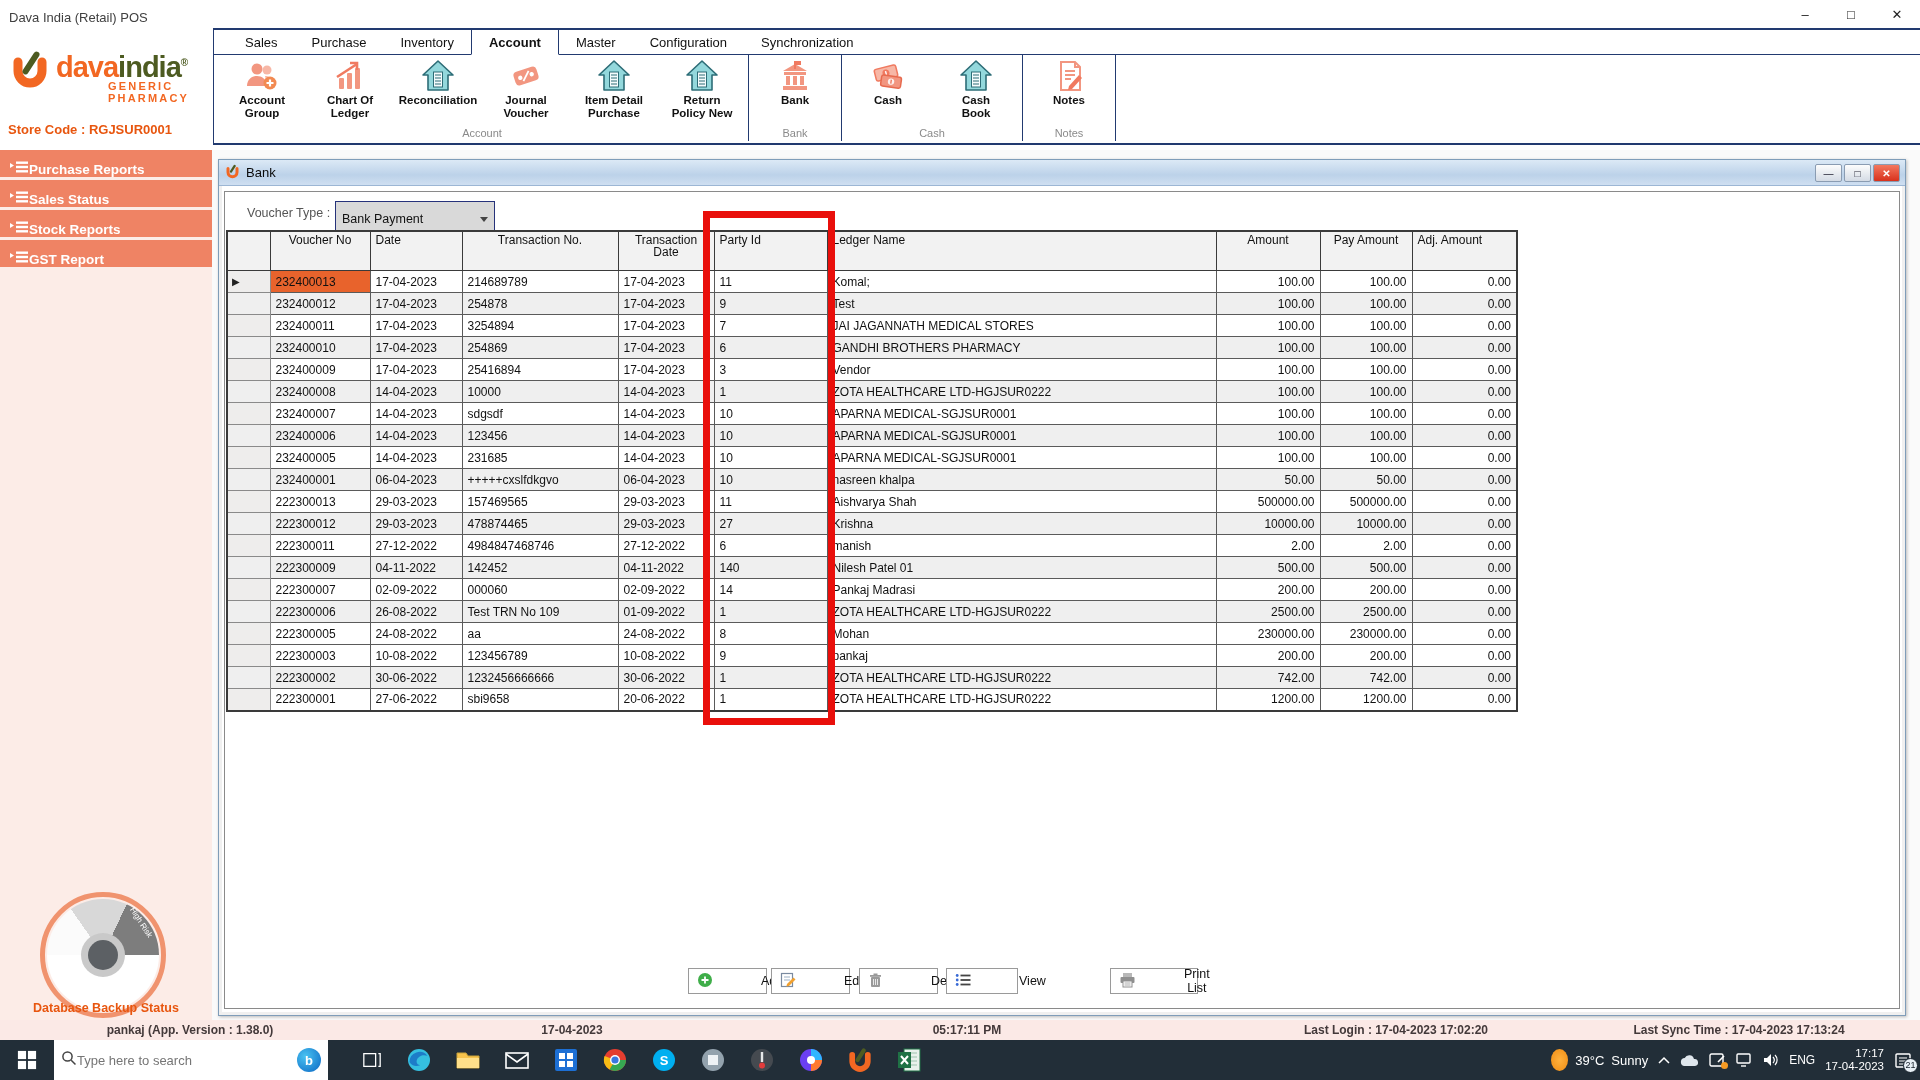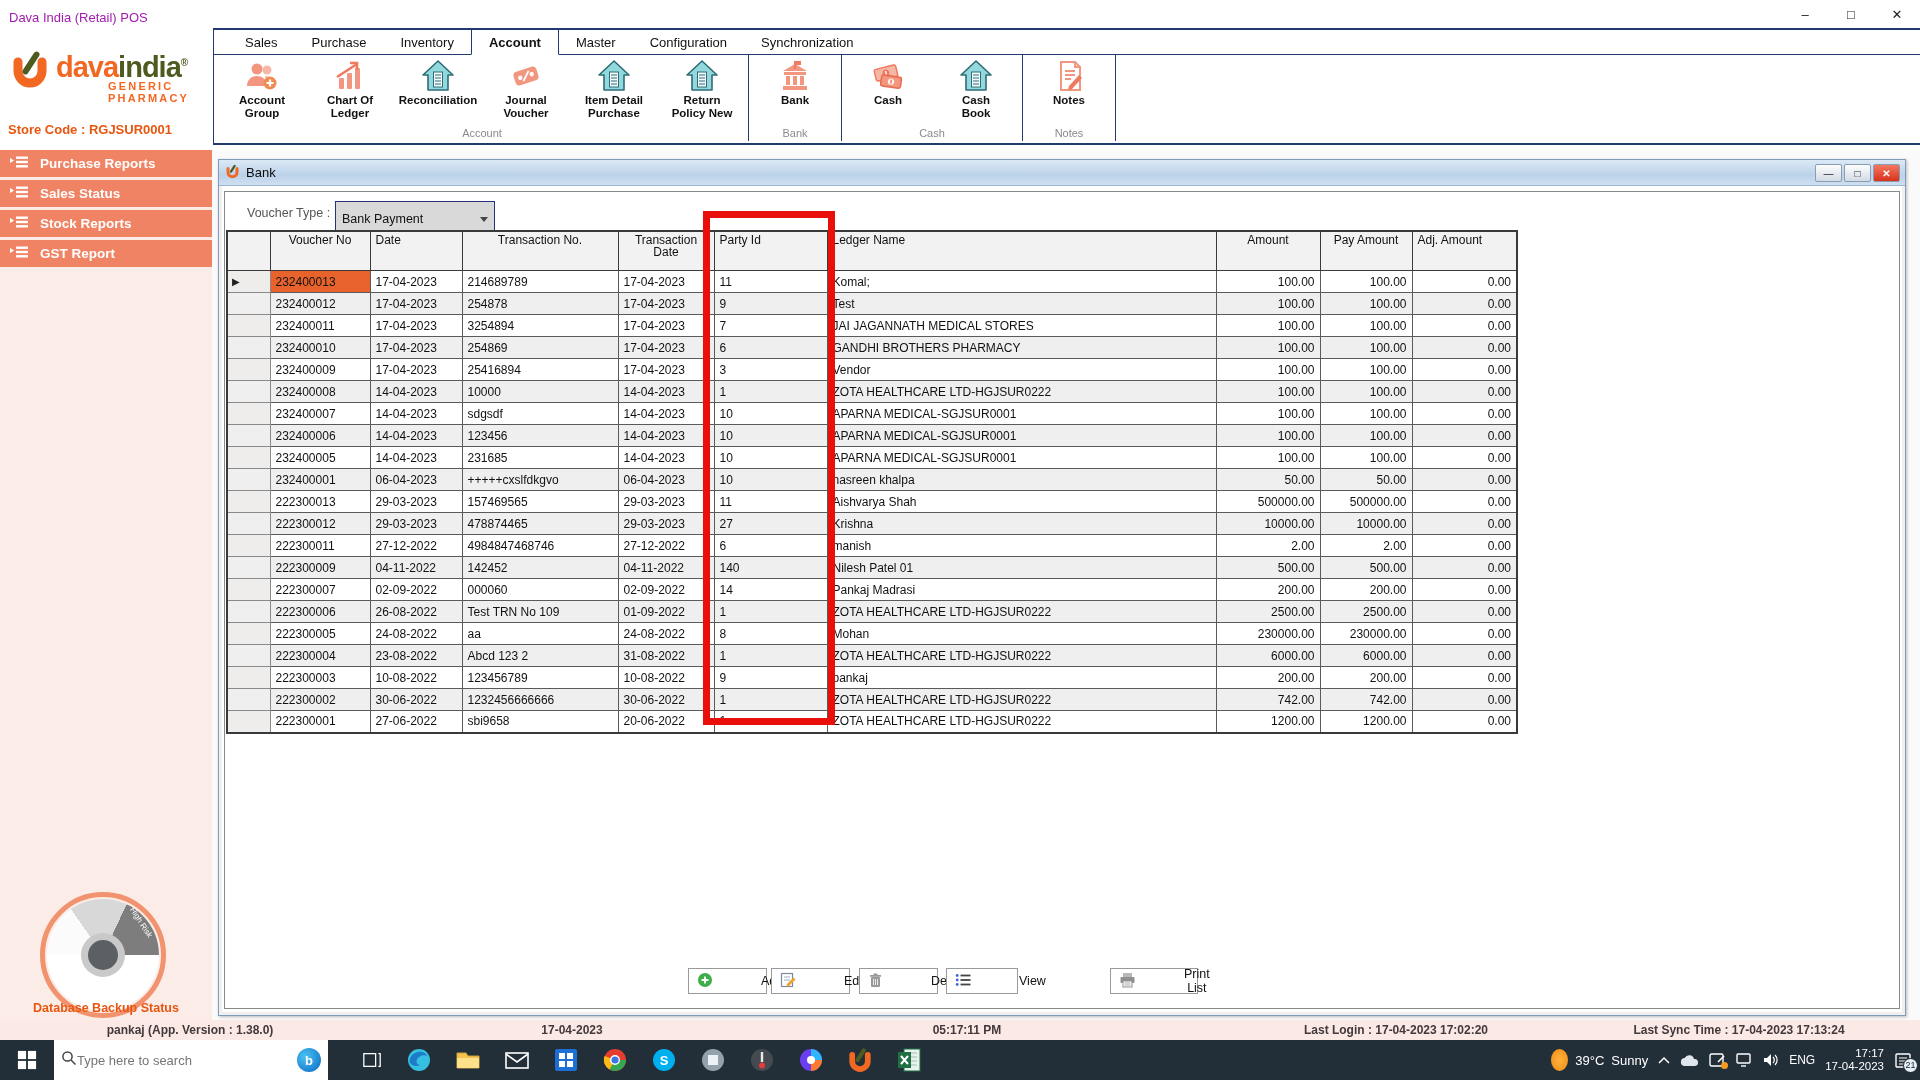--- a/index.html
+++ b/index.html
@@ -1,21 +1,21 @@
 <!DOCTYPE html>
 <html><head>
 <meta charset="utf-8">
 <style>
   * { margin:0; padding:0; box-sizing:border-box; }
   html,body { width:1920px; height:1080px; overflow:hidden; }
   body { position:relative; font-family:"Liberation Sans",sans-serif; background:#fff; color:#111; }
 
   
   .app-titlebar { position:absolute; left:0; top:0; width:1920px; height:28px; background:#fff; }
-  .app-title { position:absolute; left:9px; top:10px; font-size:13px; color:#a21caf; }
+  .app-title { position:absolute; left:9px; top:10px; font-size:13px; color:#404040; }
   .app-controls { position:absolute; right:0; top:0; height:28px; display:flex; }
   .app-ctrl { width:46px; height:28px; display:flex; align-items:center; justify-content:center; font-size:13px; color:#222; }
 
   
   .logo-panel { position:absolute; left:0; top:28px; width:213px; height:122px; background:#fff; }
   .logo-row { display:flex; align-items:flex-start; padding:20px 0 0 8px; gap:4px; }
   .brand-line { font-size:29px; font-weight:bold; letter-spacing:-1px; line-height:30px; }
   .brand-dava { color:#f26722; } .brand-india { color:#4d5b21; }
   .brand-reg { font-size:10px; color:#4d5b21; vertical-align:super; font-weight:bold; }
   .tagline { font-size:11px; font-weight:bold; letter-spacing:2.2px; color:#f26722; padding-left:52px; margin-top:-2px; }
@@ -31,21 +31,21 @@
   .ribbon-group { display:flex; flex-direction:column; border-right:1px solid #223a70; padding:1px 2px 0 2px; }
   .group-items { display:flex; flex:1; }
   .ribbon-item { width:88px; display:flex; flex-direction:column; align-items:center; padding-top:2px; }
   .ribbon-item .ric { height:36px; display:flex; align-items:center; justify-content:center; }
   .ribbon-item .cap { font-size:11.5px; font-weight:bold; line-height:13px; text-align:center; color:#111; }
   .group-label { font-size:11px; color:#8a8a8a; text-align:center; padding:0 4px 2px 4px; }
 
   
   .sidebar { position:absolute; left:0; top:150px; width:212px; height:870px; background:#fcece7; }
   .side-btn { height:27px; margin-bottom:3px; background:#ef8364; color:#fff; font-weight:bold; font-size:13.5px;
-              display:flex; align-items:center; padding-left:9px; gap:11px; }
+              display:flex; align-items:flex-end; padding-left:9px; }
 
   
   .workspace { position:absolute; left:212px; top:150px; width:1708px; height:870px; background:#fafafa; }
 
   .bank-window { position:absolute; left:218px; top:159px; width:1688px; height:857px; background:#f0f0f0;
                  border:1px solid #7f9db9; box-shadow:1px 1px 3px rgba(0,0,0,.25); }
   .bank-titlebar { position:absolute; left:0; top:0; right:0; height:26px;
                    background:linear-gradient(180deg,#dce9f6 0%,#bcd2e9 60%,#cfdff1 100%);
                    display:flex; align-items:center; padding-left:6px; gap:6px; font-size:13px; color:#0a0a0a;
                    border-bottom:1px solid #9cb6d4; }
@@ -612,32 +612,20 @@
                 <td>222300005</td>
                 <td>24-08-2022</td>
                 <td>aa</td>
                 <td>24-08-2022</td>
                 <td>8</td>
                 <td>Mohan</td>
                 <td class="num">230000.00</td>
                 <td class="num">230000.00</td>
                 <td class="num">0.00</td>
               </tr>
-              <tr class="alt">
-                <td class="selector"></td>
-                <td>222300004</td>
-                <td>23-08-2022</td>
-                <td>Abcd 123 2</td>
-                <td>31-08-2022</td>
-                <td>1</td>
-                <td>ZOTA HEALTHCARE LTD-HGJSUR0222</td>
-                <td class="num">6000.00</td>
-                <td class="num">6000.00</td>
-                <td class="num">0.00</td>
-              </tr>
               <tr>
                 <td class="selector"></td>
                 <td>222300003</td>
                 <td>10-08-2022</td>
                 <td>123456789</td>
                 <td>10-08-2022</td>
                 <td>9</td>
                 <td>pankaj</td>
                 <td class="num">200.00</td>
                 <td class="num">200.00</td>

